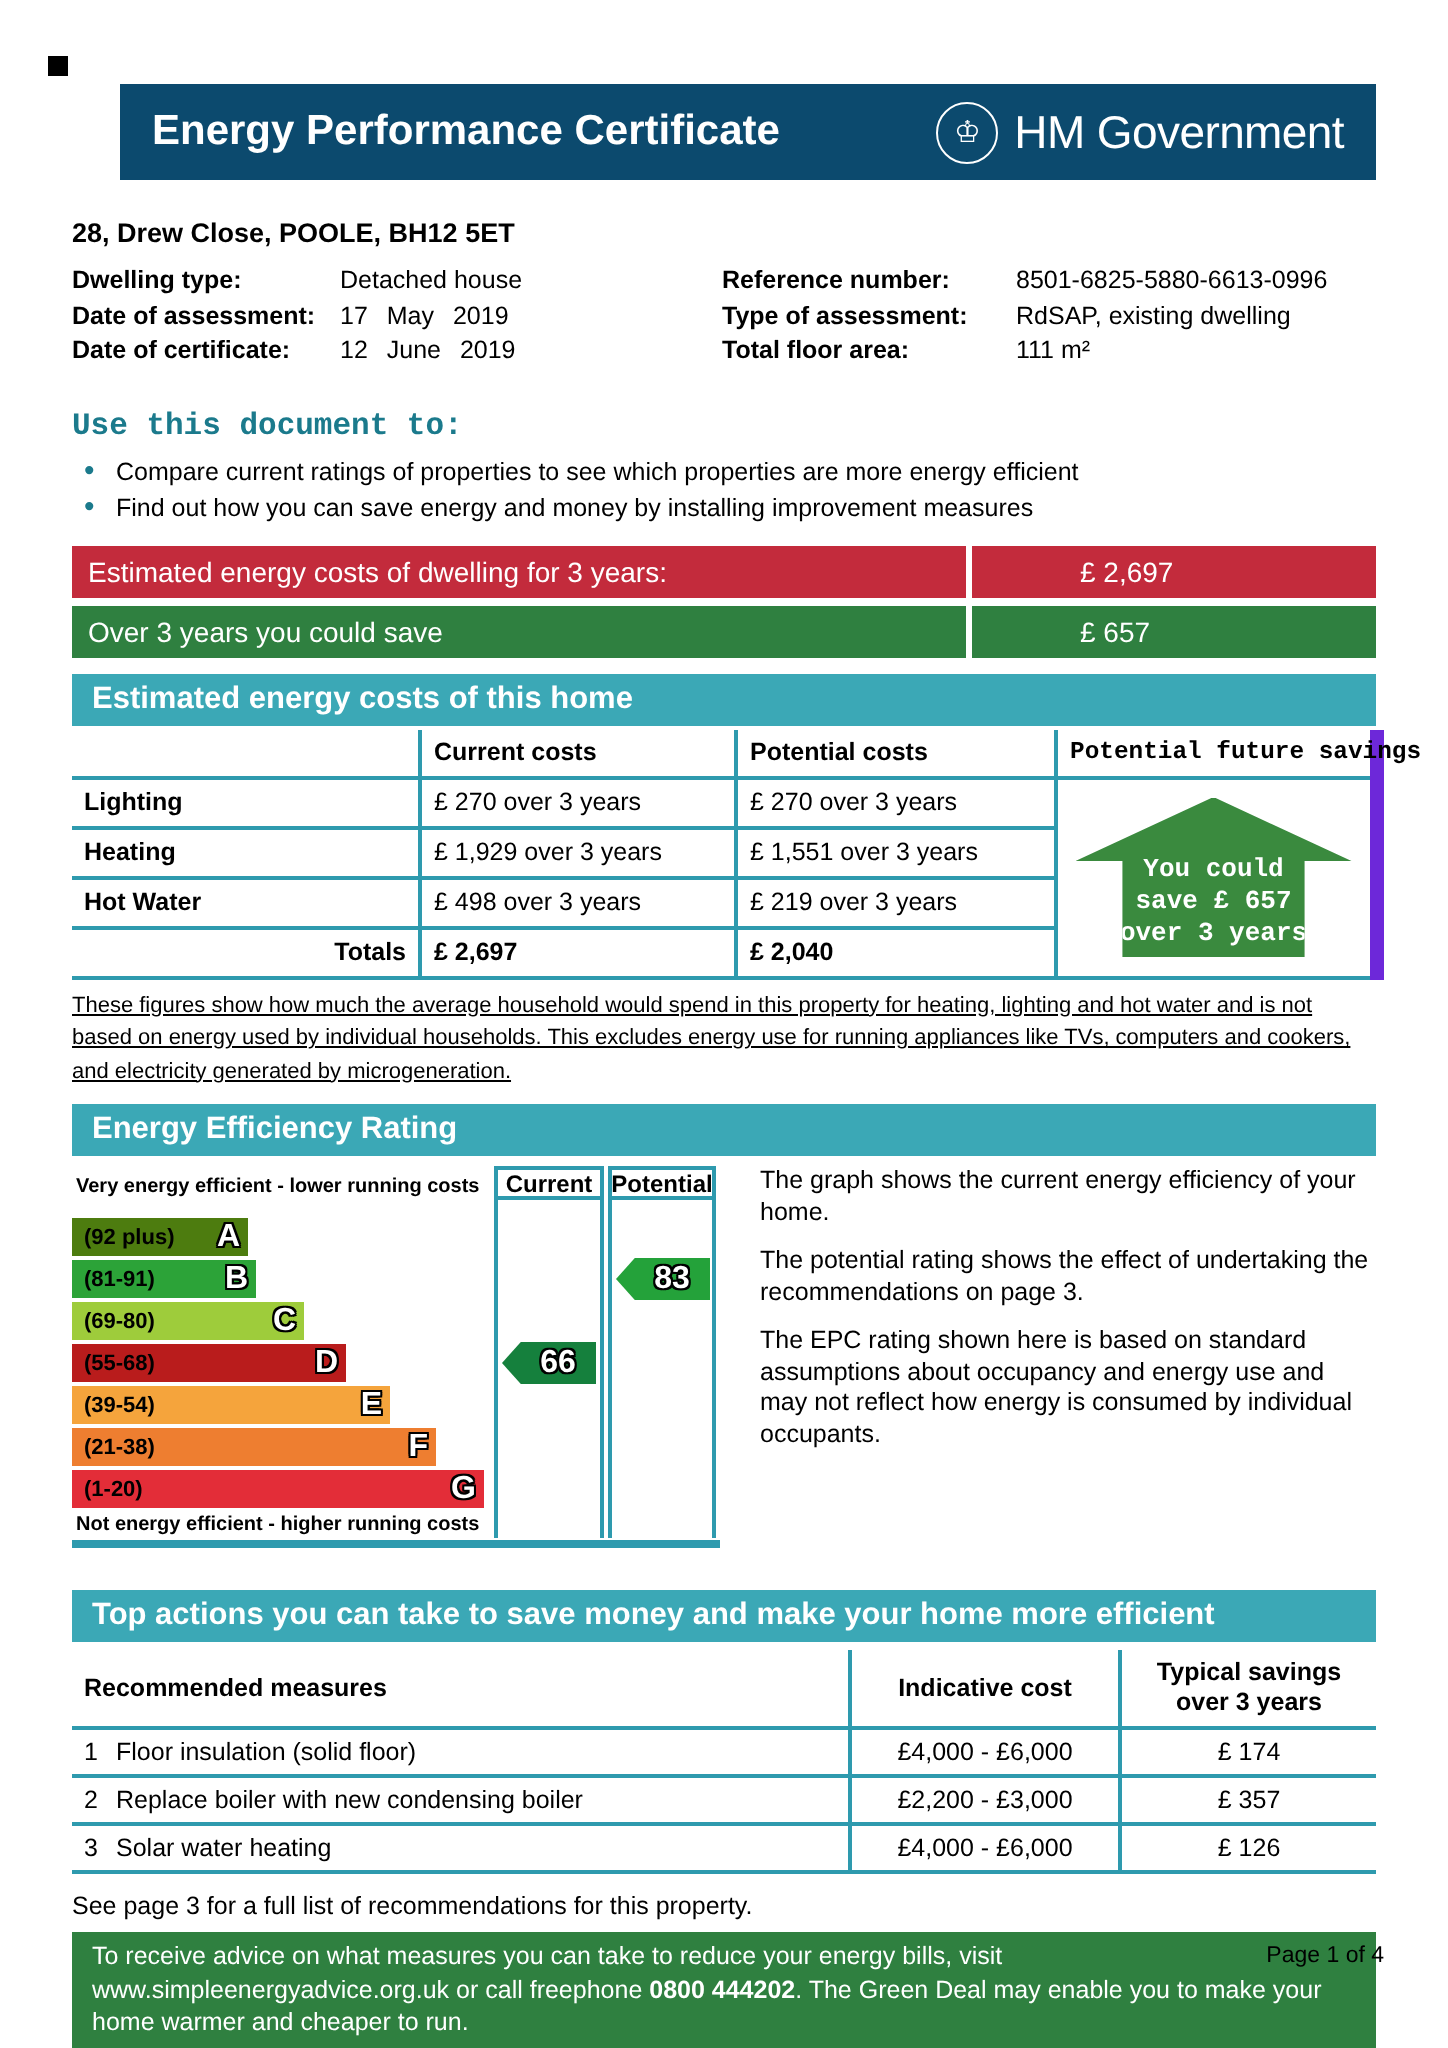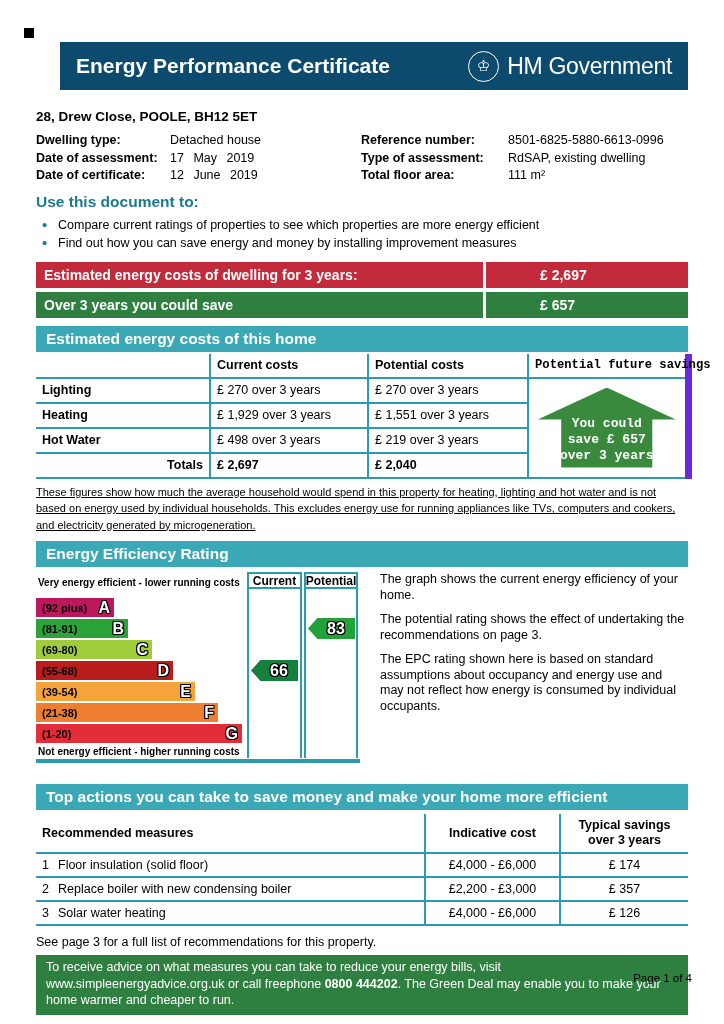--- a/index.html
+++ b/index.html
@@ -19,26 +19,26 @@
 
   .address { margin-top:19px; font-weight:bold; font-size:13.5px; }
 
   .details { margin-top:8px; display:flex; font-size:12.5px; line-height:17.5px; }
   .det-col { display:grid; align-content:start; }
   .det-left  { grid-template-columns:134px auto; width:325px; }
   .det-right { grid-template-columns:147px auto; flex:1; }
   .det-label { font-weight:bold; }
   .ws { word-spacing:6px; }
 
-  .use-heading { margin-top:8px; color:#1B7A8C; font-weight:bold; font-size:15.5px; }
+  .use-heading { margin-top:19px; color:#1B7A8C; font-weight:bold; font-size:15.5px;font-family:Liberation Mono, monospace; }
   .bullets { margin:6px 0 0 0; padding:0; list-style:none; font-size:12.5px; }
   .bullets li { padding-left:22px; position:relative; line-height:16.5px; margin-bottom:2px; }
   .bullets li::before { content:"\2022"; position:absolute; left:6px; color:#1B7A8C; font-size:15px; }
 
-  .sum-bar { display:flex; margin-top:10px; color:#fff; font-weight:bold; font-size:14px; height:26px;gap:44px; }
+  .sum-bar { display:flex; margin-top:10px; color:#fff; font-weight:normal; font-size:14px; height:26px;gap:44px; }
   .sum-bar.second { margin-top:4px; }
   .red { background:#C32B3C; } .green { background:#2F8040; }
   .sum-label { flex:1; display:flex; align-items:center; padding:0 8px; }
   .sum-div { width:3px; background:#fff; }
   .sum-value { width:138px; display:flex; align-items:center; padding:0 10px; }
 
   .section-band { margin-top:8px; background:#3BA8B6; color:#fff; font-weight:bold; font-size:15.5px; height:26px; display:flex; align-items:center; padding-left:10px; }
 
   
   .costs-table { margin-top:2px; border-collapse:collapse; width:652px; font-size:12.5px; table-layout:fixed; }
@@ -67,21 +67,21 @@
   .cb-cur { left:211px; width:55px; } .cb-pot { left:268px; width:54px; }
   .top-label { position:absolute; top:5px; left:2px; font-size:10px; font-weight:bold; }
   .bottom-label { position:absolute; top:174px; left:2px; font-size:10px; font-weight:bold; }
   .base-line { position:absolute; top:187px; left:0; width:324px; height:4px; background:#2E9AAE; }
   .bands { position:absolute; top:26px; left:0; }
   .band { height:19px; margin-bottom:2px; display:flex; align-items:center; position:relative; }
   .band .range { font-size:11px; font-weight:bold; padding-left:6px; }
   .outline-txt { color:#fff; font-weight:bold;
     text-shadow:-1px -1px 0 #000, 1px -1px 0 #000, -1px 1px 0 #000, 1px 1px 0 #000, 0 1px 0 #000, 0 -1px 0 #000, 1px 0 0 #000, -1px 0 0 #000; }
   .band .letter { position:absolute; right:4px; top:50%; transform:translateY(-50%); font-size:16px; }
-  .w-a { width:78px;  background:#be185d; }
+  .w-a { width:88px;  background:#4d7c0f; }
   .w-b { width:92px;  background:#2CA338; }
   .w-c { width:116px; background:#9ECC3B; }
   .w-d { width:137px; background:#b91c1c; }
   .w-e { width:159px; background:#F5A43C; }
   .w-f { width:182px; background:#EE7E30; }
   .w-g { width:206px; background:#E32D38; }
   .arrow { position:absolute; height:21px; display:flex; align-items:center; justify-content:center;
     padding-left:9px; box-sizing:border-box; font-size:16px;
     clip-path:polygon(0 50%, 20% 0, 100% 0, 100% 100%, 20% 100%); }
   .arrow-cur { top:88px; left:215px; width:47px; background:#15803d; }

